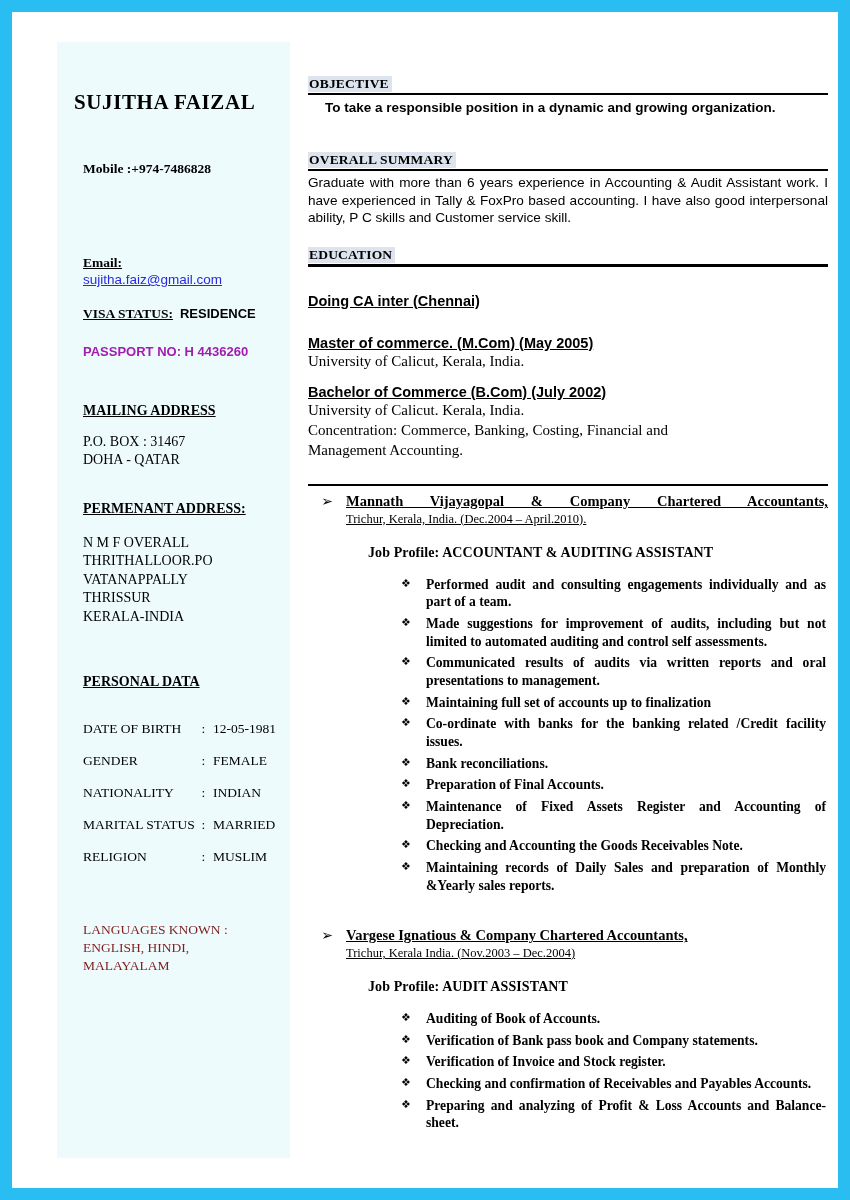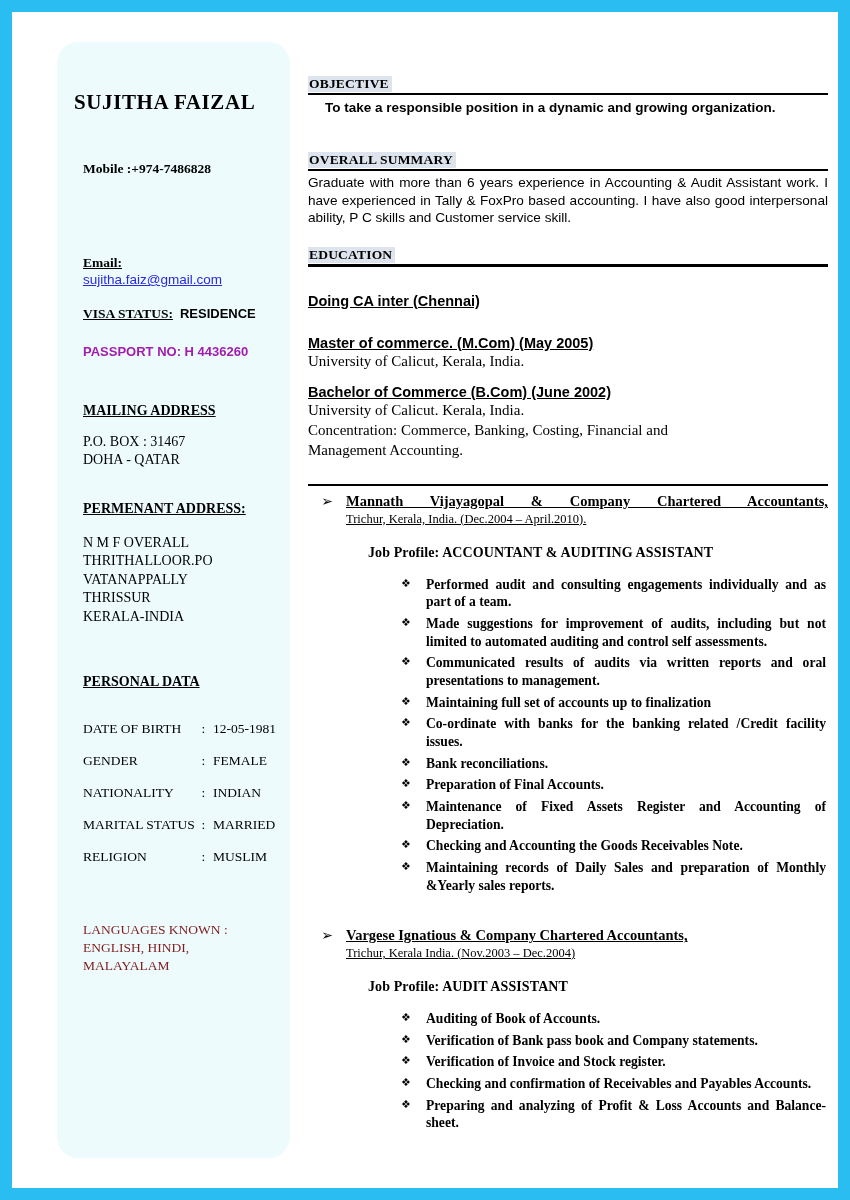--- a/index.html
+++ b/index.html
@@ -36,21 +36,20 @@
   
   .sidebar {
     position: absolute;
     left: 45px;
     top: 30px;
     width: 233px;
     height: 1116px;
     background: #edfbfd;
     box-sizing: border-box;
     padding: 0;
-    border-radius: 21px;
   }
   .sidebar-inner {
     padding: 48px 14px 20px 14px;
   }
   .main {
     position: absolute;
     left: 296px;
     top: 62px;
     width: 520px;
     box-sizing: border-box;
@@ -403,21 +402,21 @@
         </div>
 
         <div class="edu-gap-lg"></div>
         <div class="edu-entry">
           <div class="edu-title">Master of commerce. (M.Com) (May 2005)</div>
           <div class="edu-sub">University of Calicut, Kerala, India.</div>
         </div>
 
         <div class="edu-gap-sm"></div>
         <div class="edu-entry">
-          <div class="edu-title">Bachelor of Commerce (B.Com) (June 2002)</div>
+          <div class="edu-title">Bachelor of Commerce (B.Com) (July 2002)</div>
           <div class="edu-sub">University of Calicut. Kerala, India.</div>
           <div class="edu-sub">Concentration: Commerce, Banking, Costing, Financial and</div>
           <div class="edu-sub">Management Accounting.</div>
         </div>
       </section>
 
       <section class="sec" style="margin-top:24px;">
         <hr class="rule">
 
         <div class="job">

